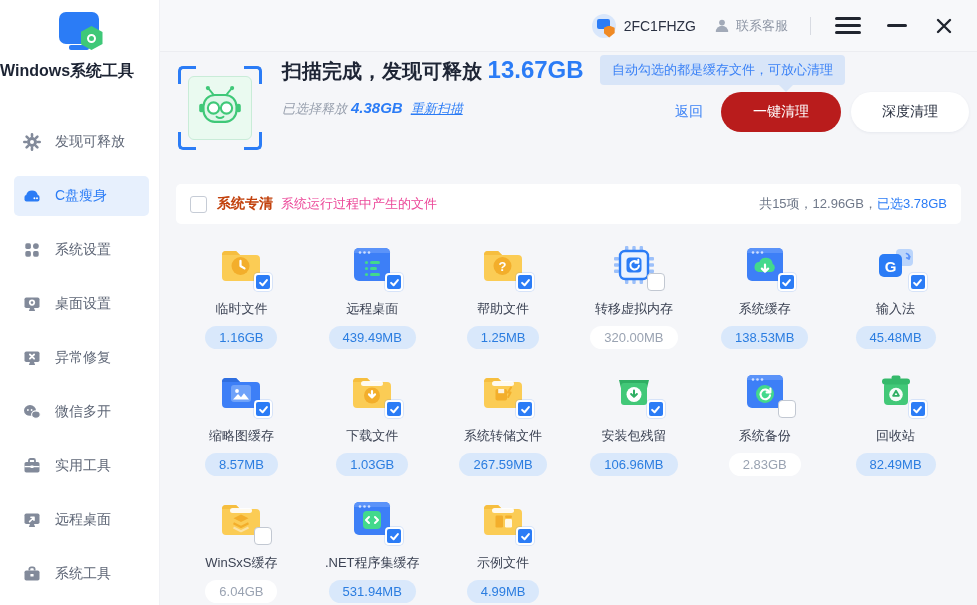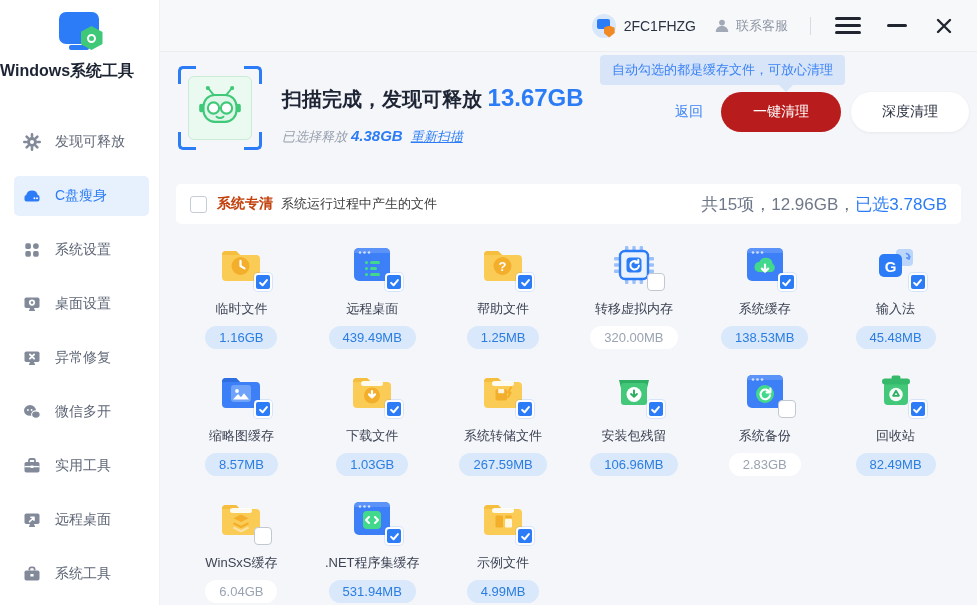--- a/index.html
+++ b/index.html
@@ -51,21 +51,21 @@
   
   .header { position:relative; height:118px; }
   .robot-box { position:absolute; left:18px; top:14px; width:84px; height:84px; }
   .corner { position:absolute; width:18px; height:18px; border:3px solid #2b7cf6; }
   .corner.tl { left:0; top:0; border-right:none; border-bottom:none; border-top-left-radius:5px; }
   .corner.tr { right:0; top:0; border-left:none; border-bottom:none; border-top-right-radius:5px; }
   .corner.bl { left:0; bottom:0; border-right:none; border-top:none; border-bottom-left-radius:5px; }
   .corner.br { right:0; bottom:0; border-left:none; border-top:none; border-bottom-right-radius:5px; }
   .robot-inner { position:absolute; left:10px; top:10px; width:64px; height:64px; background:#eafaf0;
     border:1px solid #c9ecd8; border-radius:6px; display:flex; align-items:center; justify-content:center; }
-  .scan-text { position:absolute; left:122px; top:32px; }
+  .scan-text { position:absolute; left:122px; top:4px; }
   .scan-line1 { font-size:20px; font-weight:bold; color:#1e2535; }
   .scan-line1 .big-size { font-size:24px; color:#2b7cf6; }
   .scan-line2 { margin-top:14px; font-size:13px; color:#98a0ae;font-style:italic; }
   .scan-line2 .sel-size { font-size:15px; font-weight:bold; color:#2b7cf6; margin:0 4px; }
   .rescan { color:#2b7cf6; text-decoration:underline; cursor:pointer; margin-left:4px; }
   .tooltip { position:absolute; right:132px; top:3px; background:#d8e5f8; color:#3b82f6;
     font-size:13px; padding:6px 12px; border-radius:4px; white-space:nowrap; }
   .tooltip::after { content:""; position:absolute; right:52px; top:100%; border:7px solid transparent;
     border-top-color:#d8e5f8; border-bottom:none; }
   .header-actions { position:absolute; right:8px; top:40px; display:flex; align-items:center; }
@@ -73,22 +73,22 @@
   .btn-primary { width:120px; height:40px; border-radius:20px; background:#b91c1c; color:#ffffff;
     font-size:14px; border:none; cursor:pointer; margin-right:10px; font-family:inherit; }
   .btn-white { width:118px; height:40px; border-radius:20px; background:#ffffff; color:#262d3d;
     font-size:14px; border:none; cursor:pointer; box-shadow:0 1px 3px rgba(40,60,100,.07); font-family:inherit; }
 
   
   .section-bar { margin:14px 16px 0 16px; height:40px; background:#ffffff; border-radius:5px;
     display:flex; align-items:center; padding:0 14px; }
   .checkbox { width:17px; height:17px; border:1px solid #c6ccd6; border-radius:3px; background:#fff; cursor:pointer; }
   .section-title { font-size:14px; font-weight:bold; color:#c2410c; margin-left:10px; }
-  .section-desc { font-size:13px; color:#404040; margin-left:8px; }
-  .section-summary { margin-left:auto; font-size:17px; color:#6f7889; }
+  .section-desc { font-size:13px; color:#ec4899; margin-left:8px; }
+  .section-summary { margin-left:auto; font-size:13px; color:#6f7889; }
   .section-summary .sel { color:#2b7cf6; }
 
   
   .grid { display:grid; grid-template-columns:repeat(6,1fr); row-gap:21px; padding:19px 16px 0 16px; }
   .g-item { display:flex; flex-direction:column; align-items:center; cursor:pointer; }
   .g-icon-wrap { position:relative; width:48px; height:44px; }
   .g-icon svg { width:48px; height:44px; display:block; }
   .g-check { position:absolute; right:-7px; bottom:-4px; width:18px; height:18px; border-radius:4px;
     background:#2b7cf6; border:2px solid #ffffff; display:flex; align-items:center; justify-content:center; cursor:pointer;
     box-shadow:0 0 0 1px rgba(43,124,246,.15); }

